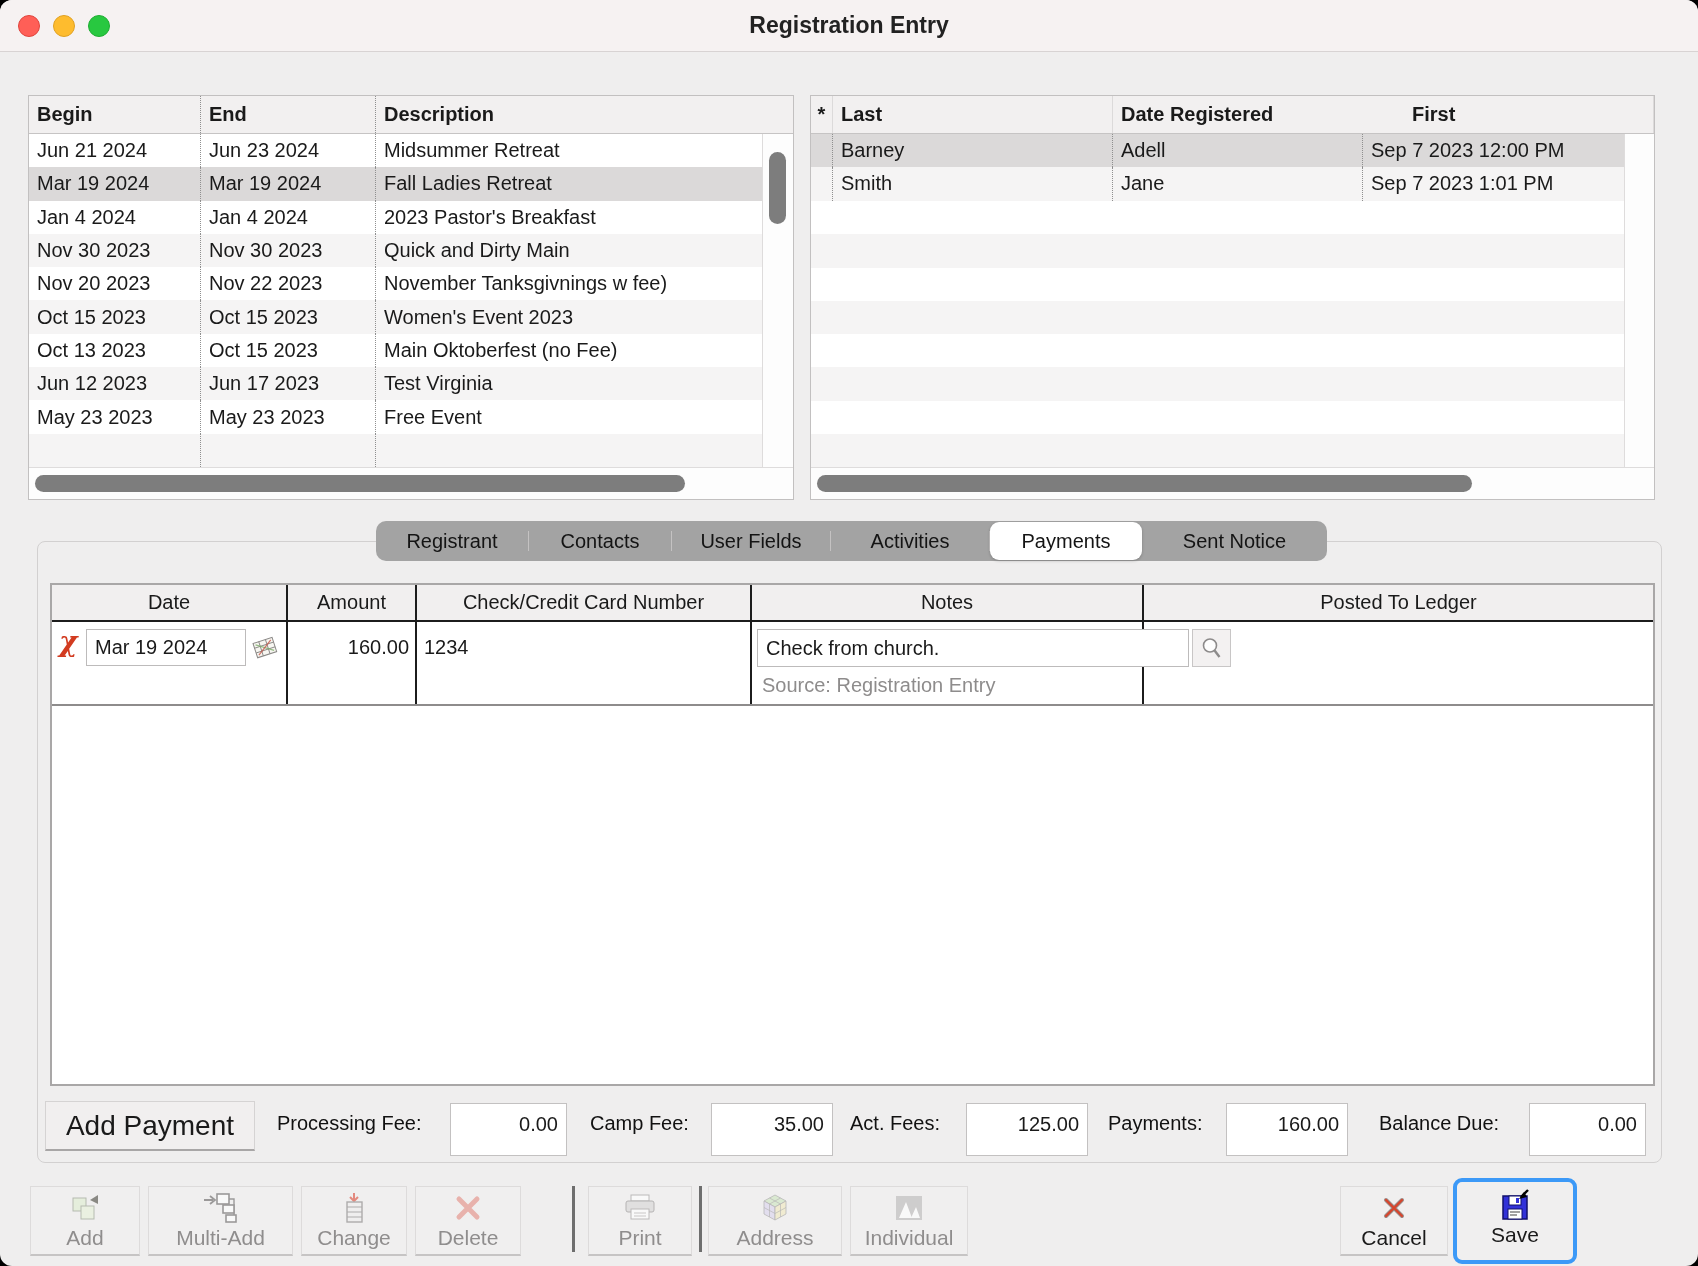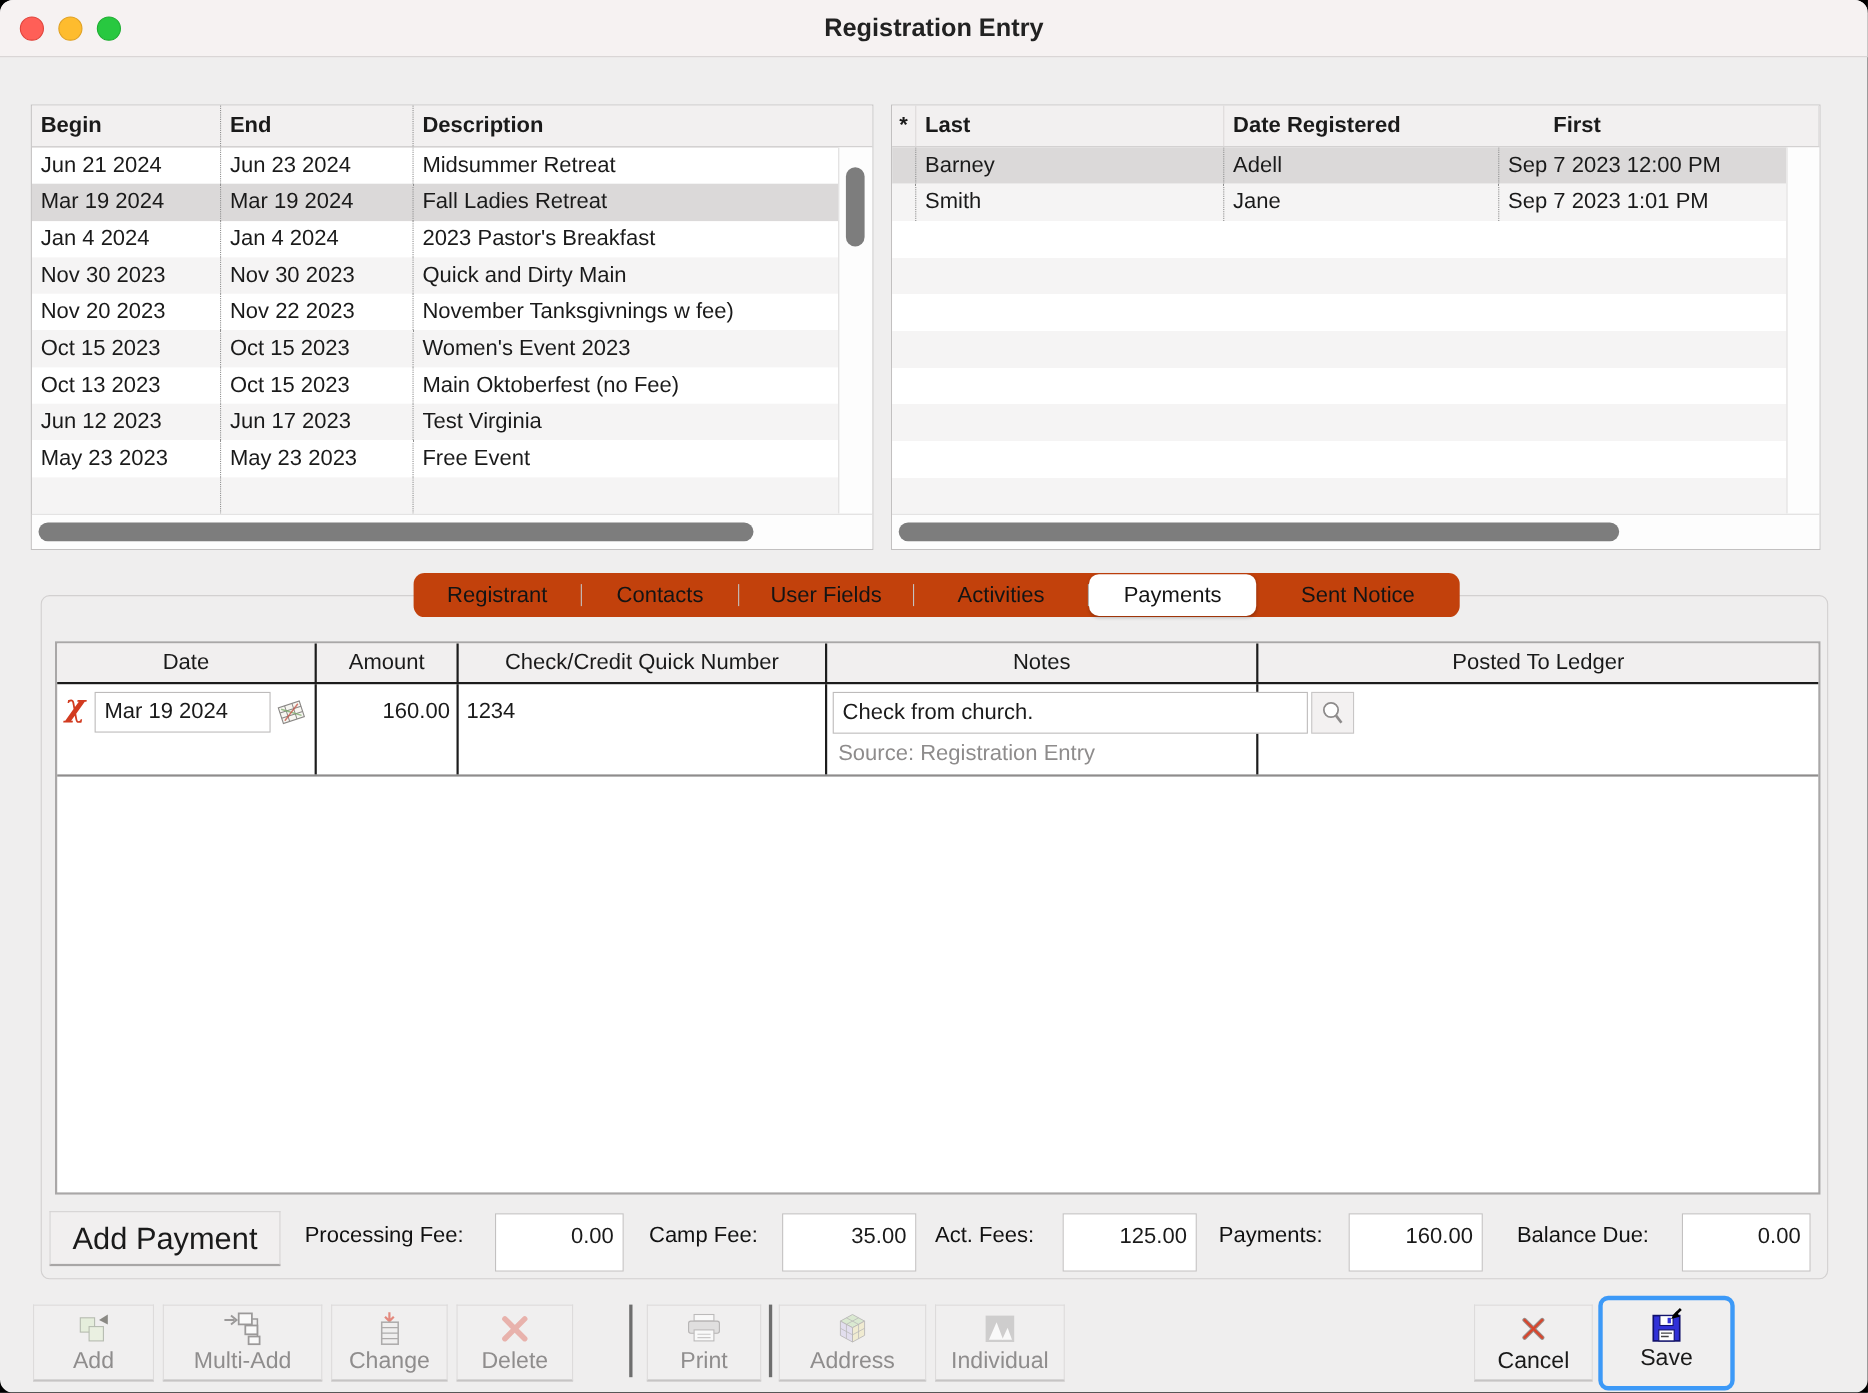--- a/index.html
+++ b/index.html
@@ -56,21 +56,21 @@
   
   .rc0 { width:22px; justify-content:center; padding-left:0; }
   .rc1 { width:280px; } .rc2 { width:250px; } .rc3 { flex:1; }
   #registrants-table .thead .rc0 { border-right:1px solid #dcdada; }
   #registrants-table .thead .rc1,#registrants-table .thead .rc2 { border-right:1px solid #dcdada; }
   .stripefill { flex:1; background:repeating-linear-gradient(to bottom,
                 #fff 0 33.3px, #f5f4f4 33.3px 66.6px); }
 
   
   #tabbar { position:absolute; left:376px; top:521px; width:951px; height:40px;
-            background:#c2410c; border-radius:10px; display:flex; align-items:center;
+            background:#a3a3a3; border-radius:10px; display:flex; align-items:center;
             z-index:3; }
   .tab { height:40px; display:flex; align-items:center; justify-content:center;
          font-size:20px; color:#141414; }
   .tab.active { background:#fff; border-radius:9px; height:38px;
                 box-shadow:0 1px 3px rgba(0,0,0,0.22); }
   .tabsep { width:1px; height:20px; background:#c4c2c2; flex:none; }
 
   
   #panel { position:absolute; left:37px; top:541px; width:1625px; height:622px;
            border:1px solid #d2d0d0; border-radius:8px; }
@@ -254,21 +254,21 @@
     <div class="tab" style="width:158px;">Activities</div>
     <div class="tabsep"></div>
     <div class="tab active" style="width:152px;">Payments</div>
     <div class="tab" style="width:185px;">Sent Notice</div>
   </div>
 
   <div id="pay-table">
     <div id="pay-head">
       <div class="ph pc1 pdiv">Date</div>
       <div class="ph pc2 pdiv">Amount</div>
-      <div class="ph pc3 pdiv">Check/Credit Quick Number</div>
+      <div class="ph pc3 pdiv">Check/Credit Card Number</div>
       <div class="ph pc4 pdiv">Notes</div>
       <div class="ph pc5">Posted To Ledger</div>
     </div>
     <div id="pay-entry">
       <div class="pe pc1 pdiv">
         <span id="del-row-glyph">χ</span>
         <input id="date-input" value="Mar 19 2024" style="">
         <span id="cal-icon">
           <svg width="32" height="26" viewBox="0 0 32 26">
             <g transform="rotate(-18 16 13)">

